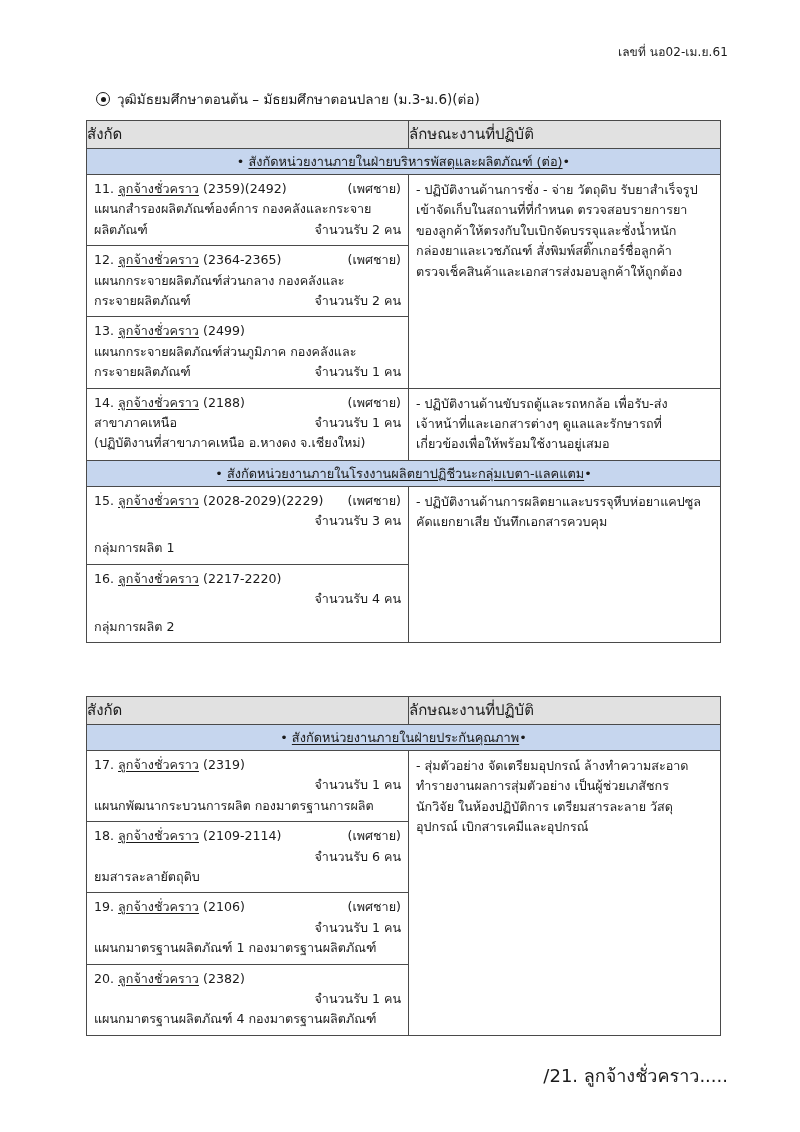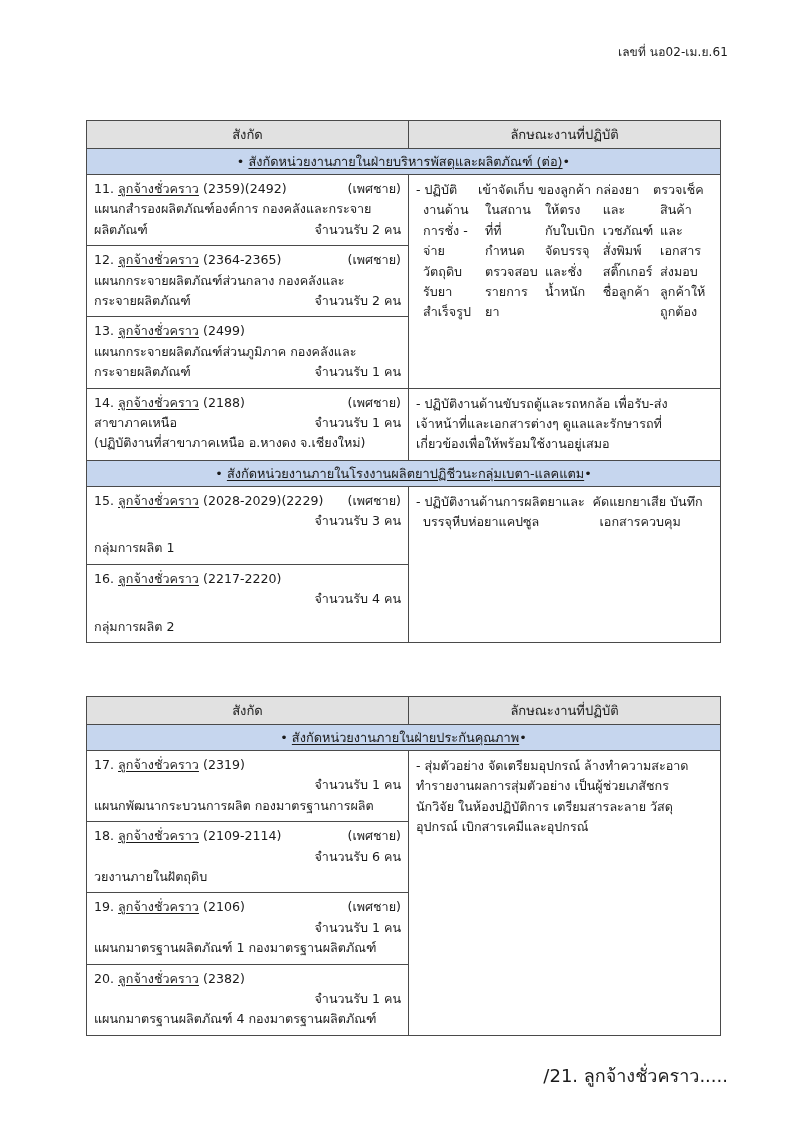--- a/index.html
+++ b/index.html
@@ -71,23 +71,23 @@
   table.doc-table th {
     border: 1px solid #4a4a4a;
     vertical-align: top;
     padding: 0;
   }
   .col-left  { width: 322px; }
   .col-right { width: 312px; }
 
   th.hdr {
     background: #e1e1e1;
-    text-align: center;
+    text-align: left;
     font-weight: normal;
-    font-size: 13px;
+    font-size: 15px;
     height: 27px;
     line-height: 27px;
     padding: 0 4px;
   }
   td.banner {
     background: #c6d6ee;
     text-align: center;
     height: 25px;
     font-size: 12.8px;
     padding: 0;
@@ -118,21 +118,21 @@
   .line { white-space: nowrap; }
   .u { text-decoration: underline; text-underline-offset: 2px; }
 
   
   .rcell {
     padding: 5px 8px 5px 7px;
     line-height: 1.62;
   }
   .rcell.mid {
     display: flex;
-    flex-direction: row;
+    flex-direction: column;
     justify-content: center;
     height: 100%;
   }
   .rcell p {
     margin: 0;
     text-indent: -7px;
     padding-left: 7px;
   }
 
   
@@ -150,20 +150,24 @@
   #heading-2 { position: absolute; left: 96px; top: 663px; }
   #table-2   { position: absolute; left: 86px; top: 696px; }
 </style>
 </head>
 <body>
 
 <div class="page">
 
   <div class="doc-header">เลขที่ นอ02-เม.ย.61</div>
 
+  <div id="heading-1" class="section-heading">
+    <span class="bullseye"></span>
+    <span>วุฒิมัธยมศึกษาตอนต้น – มัธยมศึกษาตอนปลาย (ม.3-ม.6)(ต่อ)</span>
+  </div>
 
   <table id="table-1" class="doc-table">
     <colgroup>
         <col class="col-left">
         <col class="col-right">
       </colgroup>
     <thead>
       <tr>
         <th class="hdr">สังกัด</th>
         <th class="hdr">ลักษณะงานที่ปฏิบัติ</th>
@@ -367,21 +371,21 @@
             <div class="lrow">
               <span class="grow"><span>18.</span>
                 <span class="u">ลูกจ้างชั่วคราว</span>
                 <span>(2109-2114)</span></span>
               <span class="right">(เพศชาย)</span>
             </div>
             <div class="lrow">
               <span class="grow">&nbsp;</span>
               <span class="right">จำนวนรับ 6 คน</span>
             </div>
-            <div class="line">วยงานภายในฝัตถุดิบ</div>
+            <div class="line">ยมสารละลายัตถุดิบ</div>
           </div>
         </td>
       </tr>
 
       <tr>
         <td>
           <div class="lcell">
             <div class="lrow">
               <span class="grow"><span>19.</span>
                 <span class="u">ลูกจ้างชั่วคราว</span>

